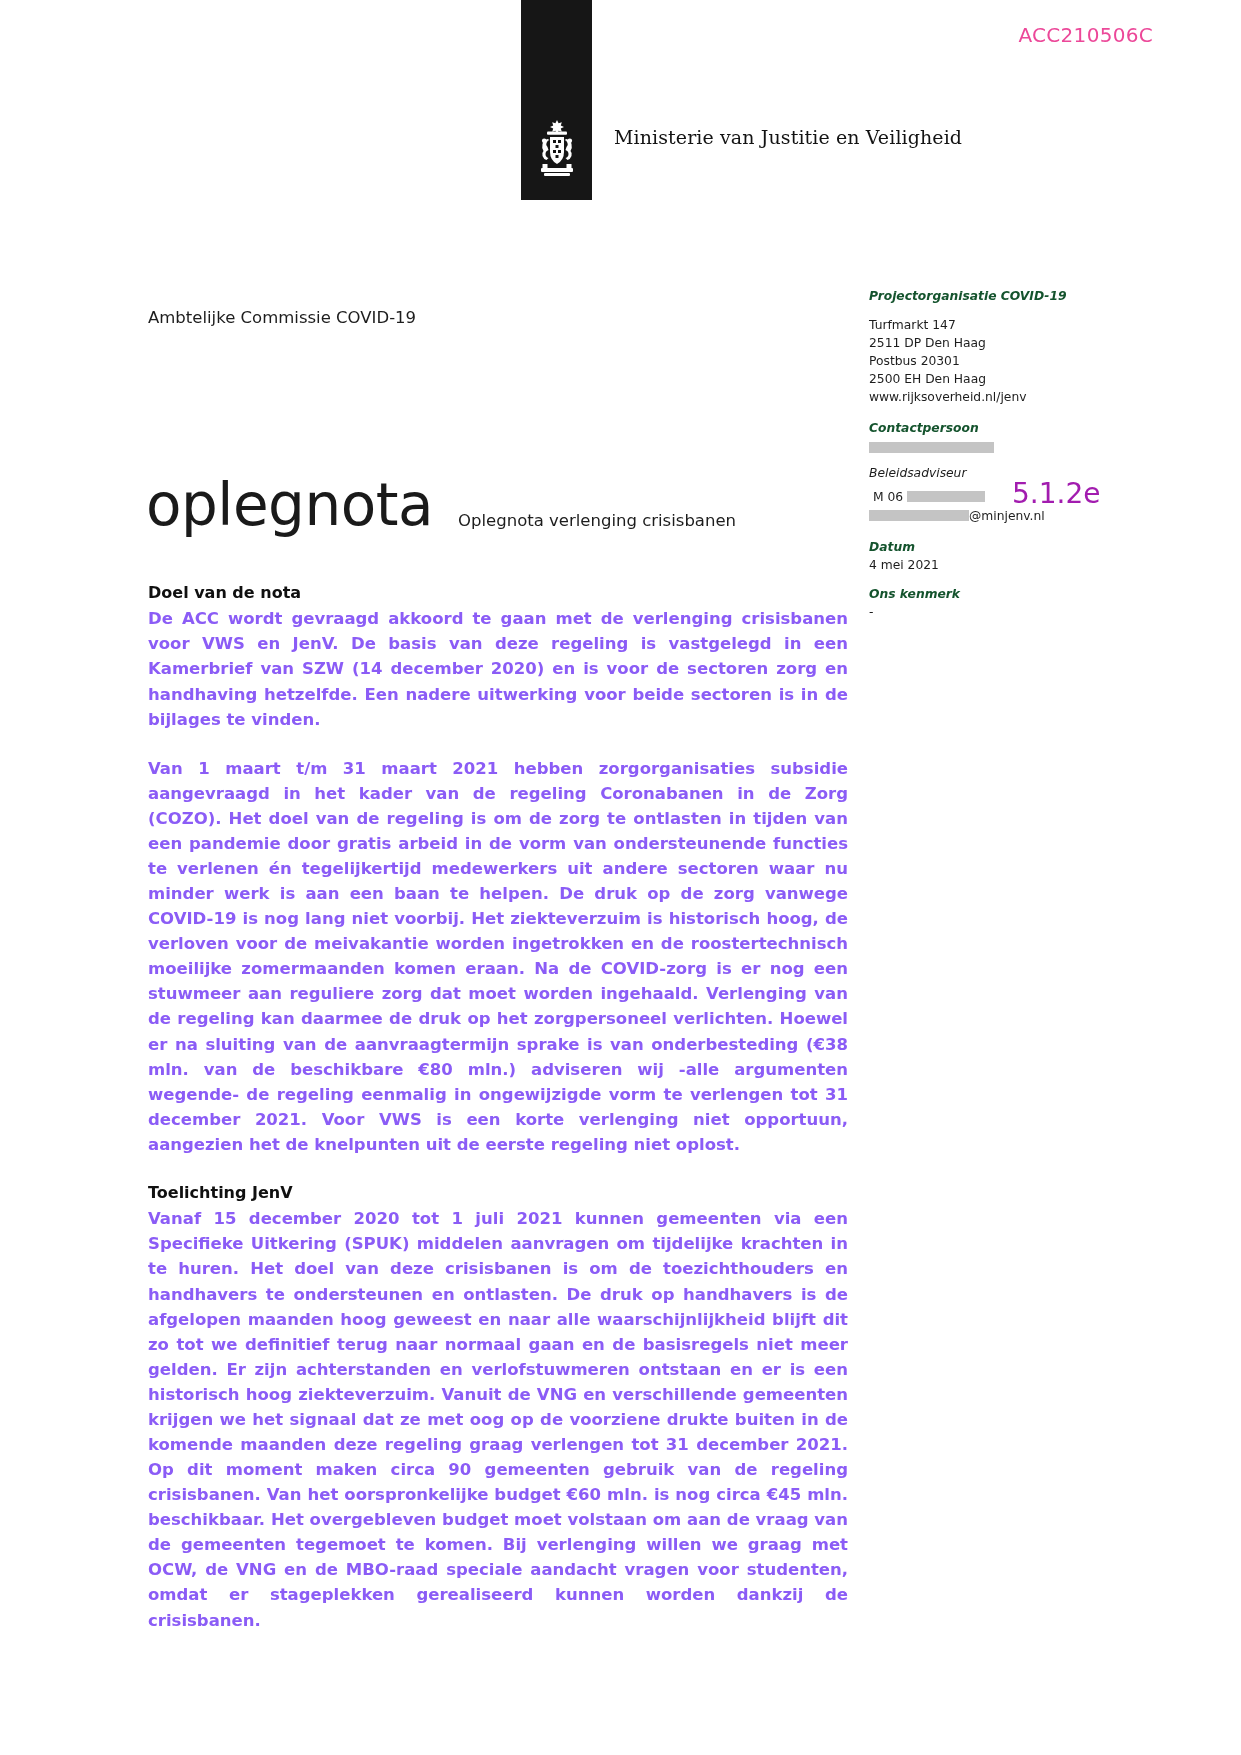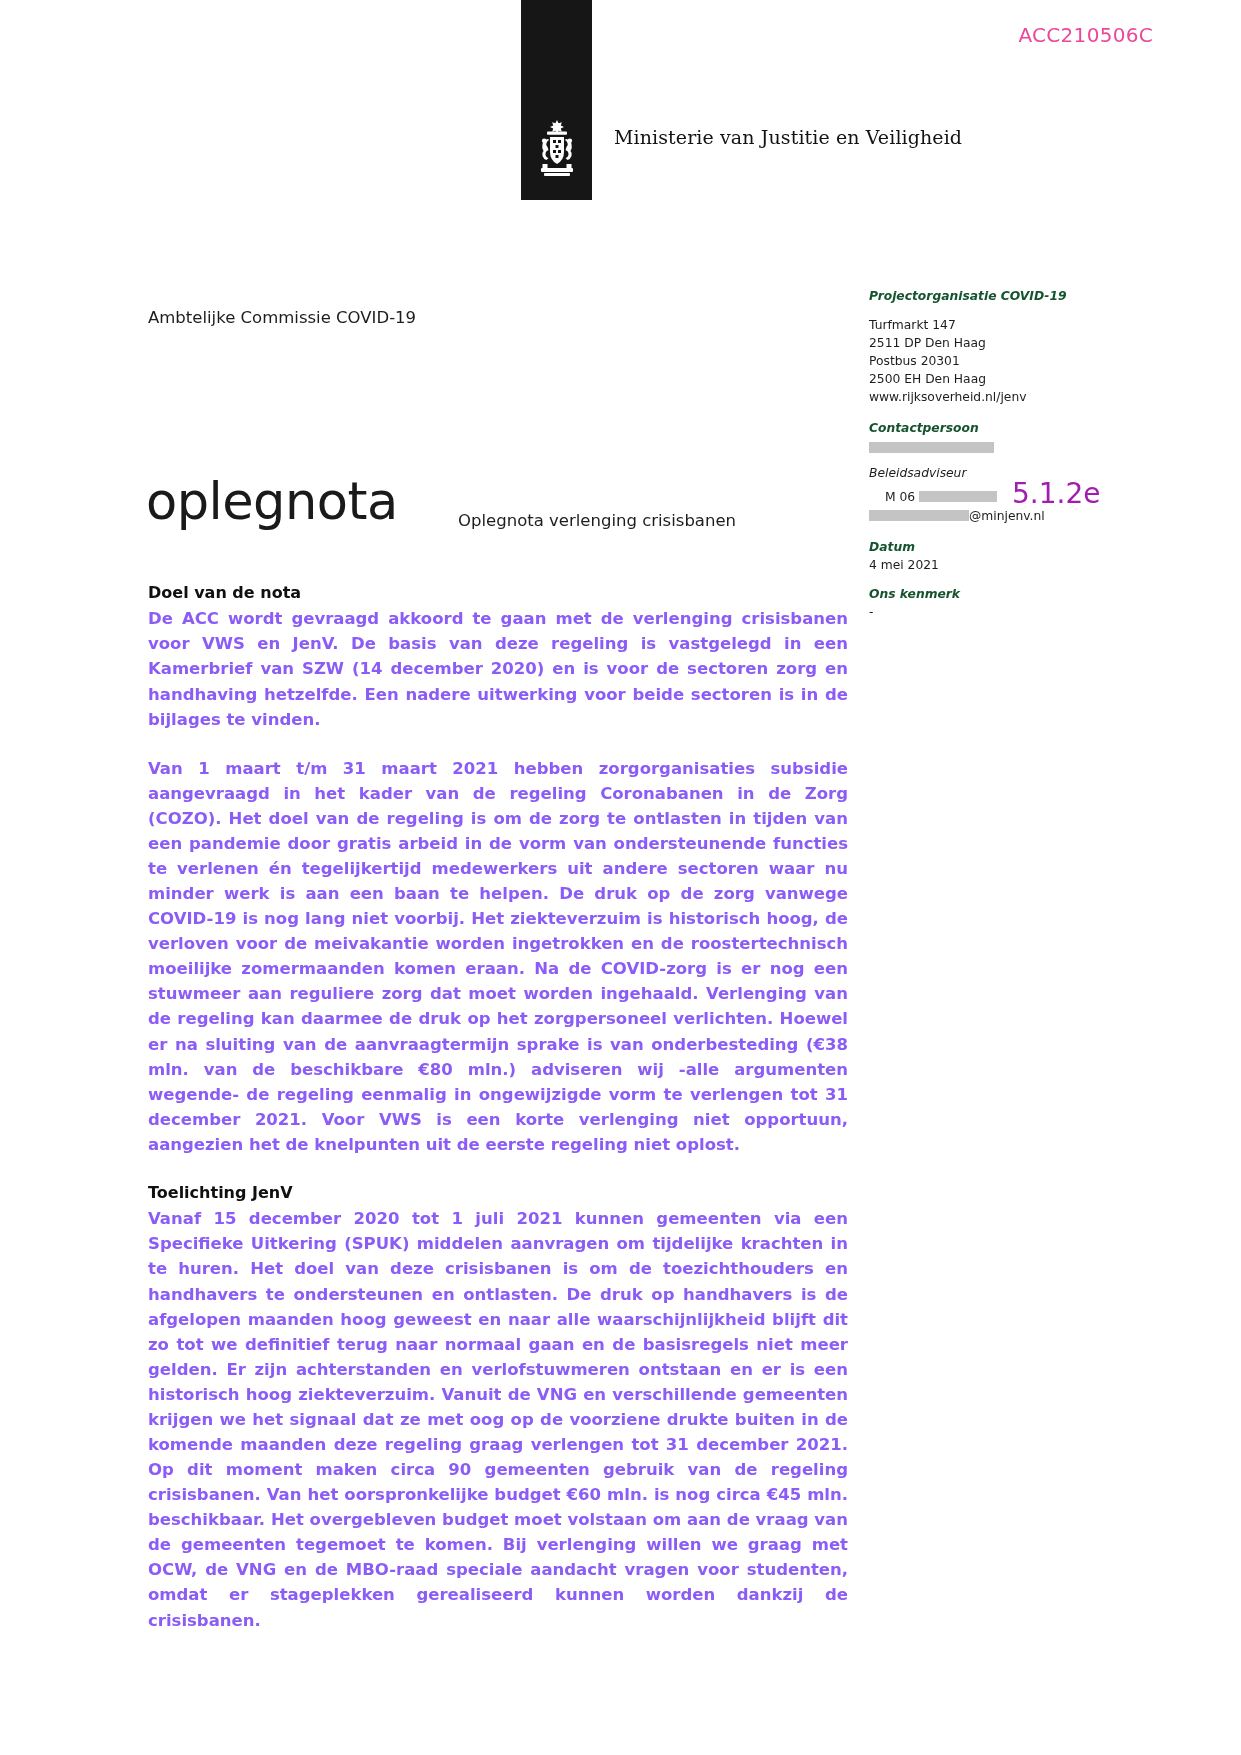--- a/index.html
+++ b/index.html
@@ -64,21 +64,21 @@
     font-size: 16.5px;
     color: #1d1d1d;
     white-space: nowrap;
   }
 
   
   .oplegnota-title {
     position: absolute;
     left: 146px;
     top: 476px;
-    font-size: 51px;
+    font-size: 58px;
     font-weight: 400;
     letter-spacing: -0.5px;
     color: #1a1a1a;
     line-height: 1;
   }
   .subject-line {
     position: absolute;
     left: 458px;
     top: 511px;
     font-size: 16.5px;
@@ -145,21 +145,21 @@
     vertical-align: -1px;
   }
   .redact-name { width: 125px; margin: 5px 0 2px 0; }
   .redact-phone { width: 78px; }
   .redact-email { width: 100px; }
   .sb-italic {
     font-style: italic;
     margin: 4px 0 0 0;
   }
   .sb-phone {
-    margin: 6px 0 0 16px;
+    margin: 6px 0 0 4px;
     white-space: nowrap;
   }
   .sb-email {
     margin: 1px 0 0 0;
     white-space: nowrap;
   }
   .redaction-code {
     position: absolute;
     left: 1012px;
     top: 477px;

